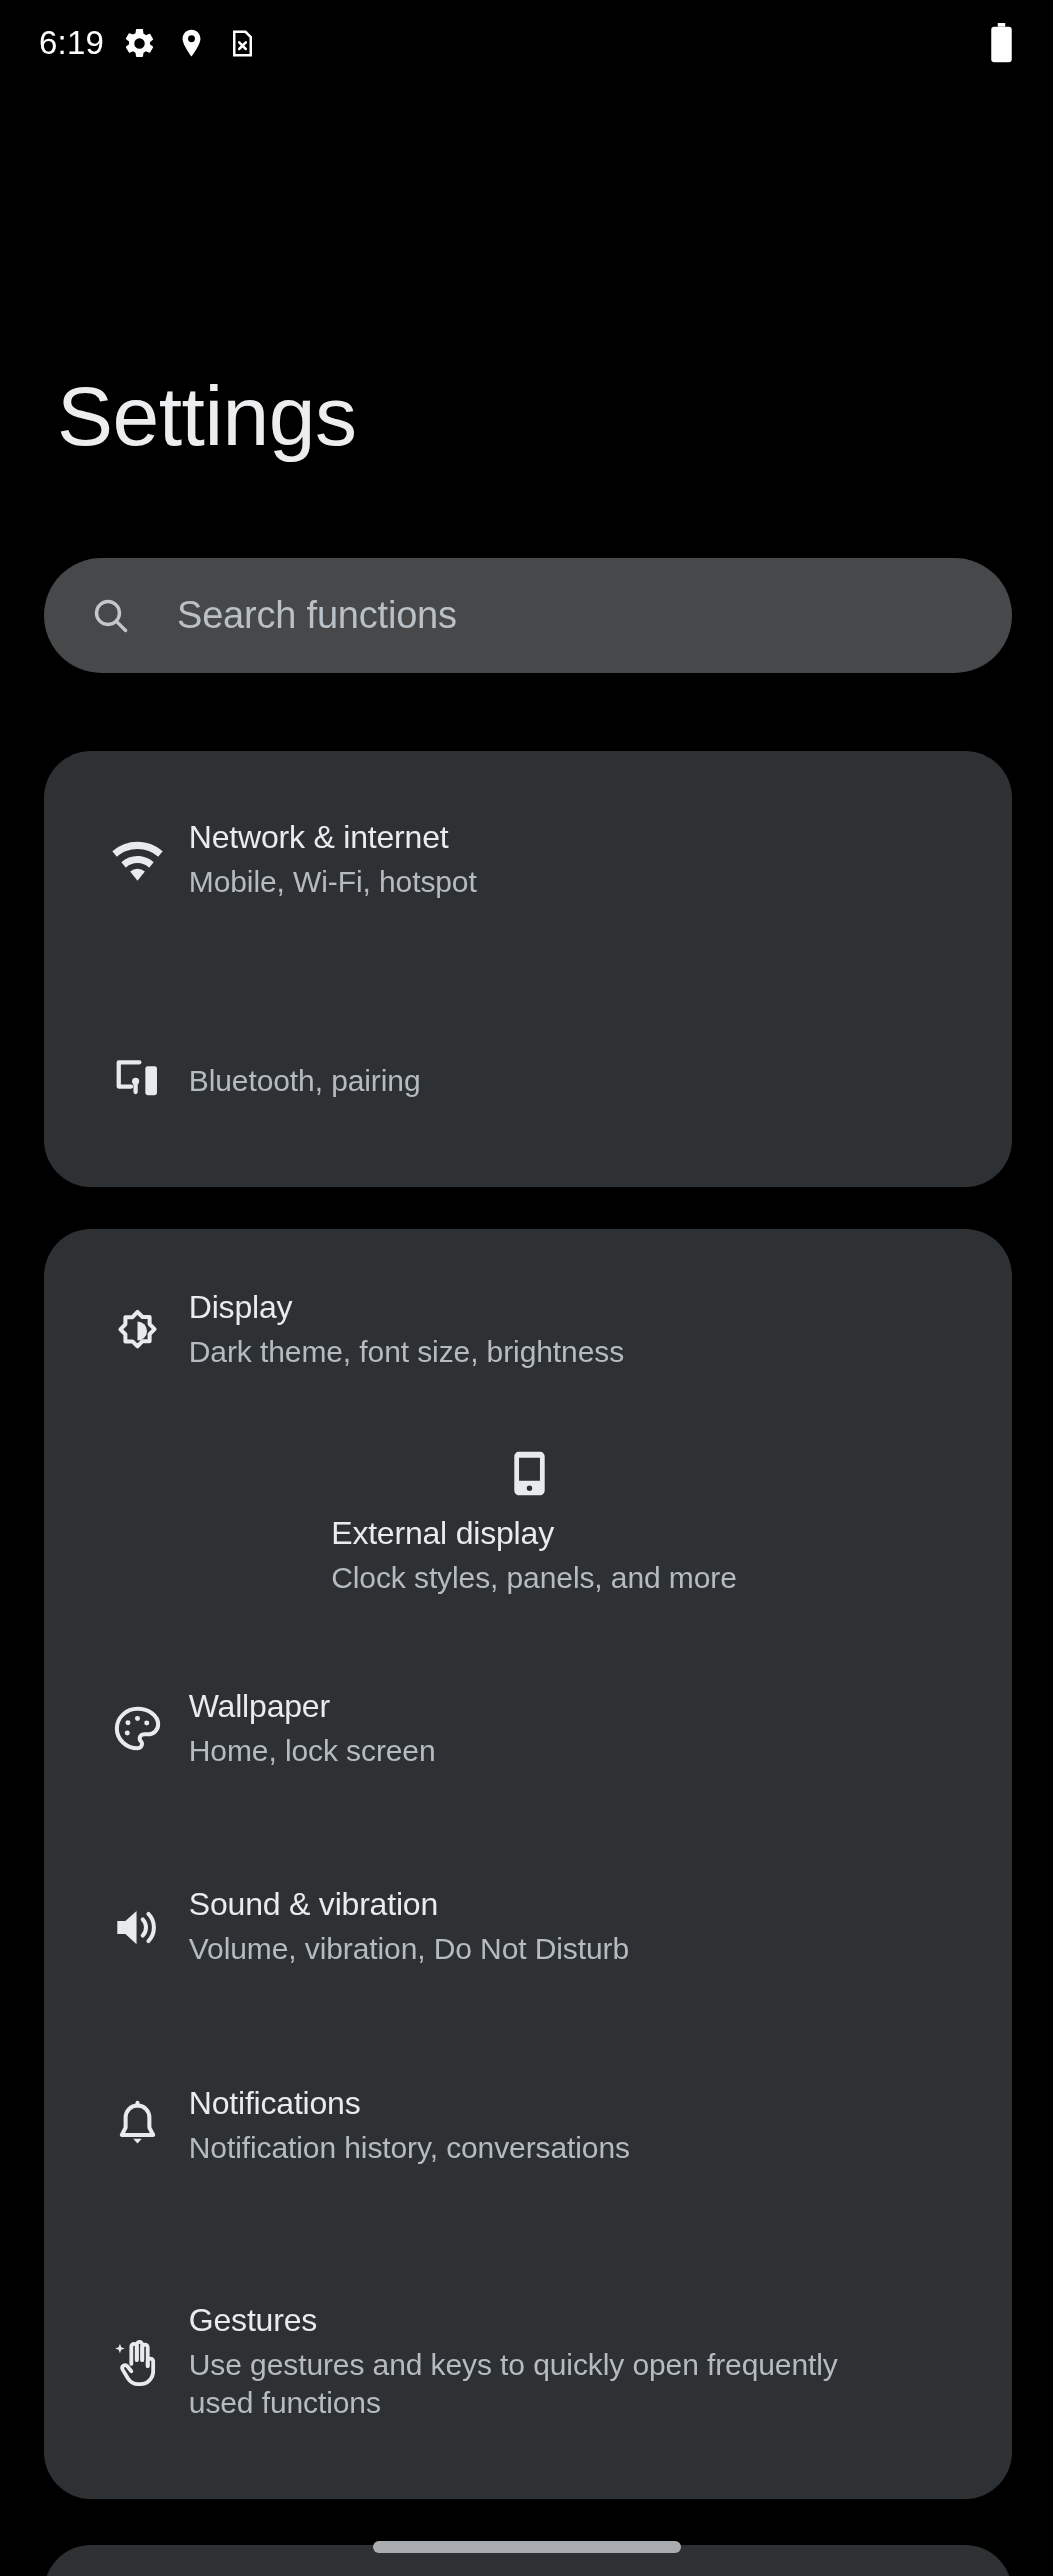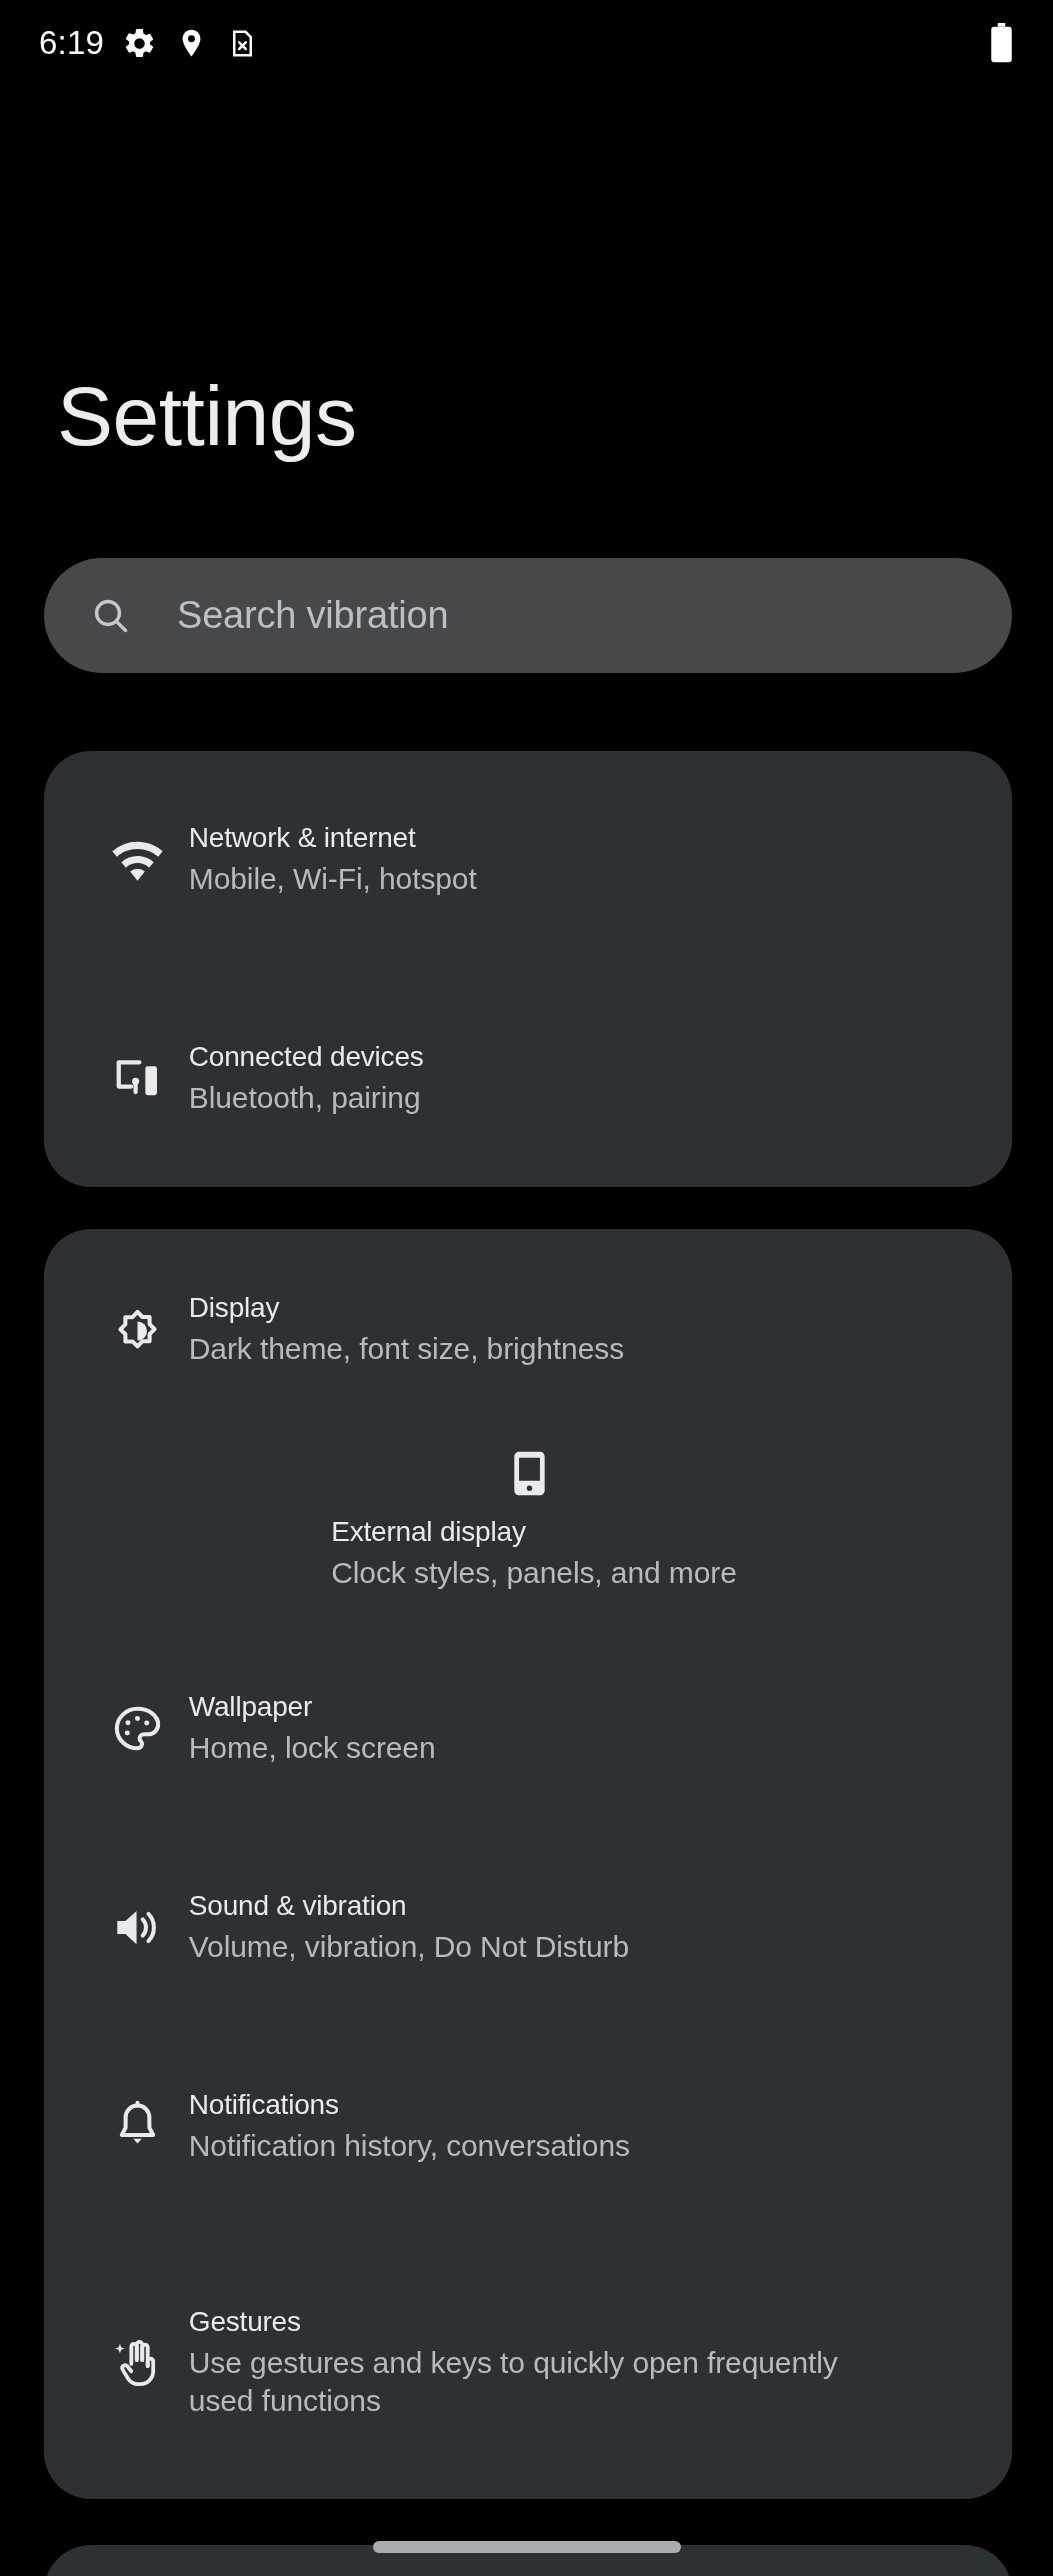--- a/index.html
+++ b/index.html
@@ -57,21 +57,21 @@
     padding:0 39px 0 51px;
     width:100%;
   }
   .row-icon {
     flex:0 0 84px; width:84px; height:84px;
     display:flex; align-items:center; justify-content:center;
     margin-right:9.8px;
   }
   .row-text { display:flex; flex-direction:column; justify-content:center; }
   .row-title {
-    font-size:28px; color:#E9EBEC; line-height:1.18; letter-spacing:-0.2px;
+    font-size:32px; color:#E9EBEC; line-height:1.18; letter-spacing:-0.2px;
     white-space:nowrap;
   }
   .row-sub {
     font-size:30px; color:#B5BBC0; line-height:1.28; margin-top:5.9px;
     letter-spacing:-0.1px;
   }
 
   
   .nav-pill {
     position:absolute; left:50%; transform:translateX(-50%);
@@ -116,21 +116,21 @@
 
   <h1 class="page-title">Settings</h1>
 
   <div class="searchbar">
     <span class="search-icon">
       <svg width="43" height="43" viewBox="0 0 24 24" fill="none" stroke="#C2C8CD" stroke-width="1.9">
         <circle cx="10.6" cy="10.6" r="6.4"></circle>
         <path d="M15.3 15.3 L20.4 20.4" stroke-linecap="round"></path>
       </svg>
     </span>
-    <span class="search-placeholder">Search vibration</span>
+    <span class="search-placeholder">Search functions</span>
   </div>
 
   <div class="card" id="card-0">
 
     <div class="row" style="height:218px;">
       <span class="row-icon">
         <svg width="57" height="57" viewBox="0 0 24 24" fill="#E8EAEC">
           <path d="M12 20.5l-3.1-3.9a4.9 4.9 0 0 1 6.2 0L12 20.5z"></path>
           <path d="M12 13.1c-1.9 0-3.6.7-4.9 1.9l-1.9-2.3A10.4 10.4 0 0 1 12 10.1c2.6 0 5 1 6.8 2.6l-1.9 2.3a7.3 7.3 0 0 0-4.9-1.9z"></path>
           <path d="M12 7.2c-3.3 0-6.4 1.2-8.7 3.2L1.4 8.1A16 16 0 0 1 12 4.1c4.1 0 7.8 1.5 10.6 4l-1.9 2.3A13.2 13.2 0 0 0 12 7.2z"></path>
@@ -145,21 +145,20 @@
     <div class="row" style="height:219px;">
       <span class="row-icon">
         <svg width="57" height="57" viewBox="0 0 24 24" fill="none" stroke="#E8EAEC" stroke-width="1.8">
           <path d="M12.8 5.2H4.1v10.2h5.2" stroke-linecap="round" stroke-linejoin="round"></path>
           <rect x="15.3" y="6.8" width="4.9" height="12.2" rx="1" fill="#E8EAEC" stroke="none"></rect>
           <circle cx="11.2" cy="13.2" r="1.5" fill="#E8EAEC" stroke="none"></circle>
           <path d="M11.2 14.4v3.3" stroke-linecap="round"></path>
         </svg>
       </span>
       <span class="row-text">
-        <span class="row-title">Connected devices</span>
         <span class="row-sub">Bluetooth, pairing</span>
       </span>
     </div>
   </div>
 
   <div class="card" id="card-1">
 
     <div class="row" style="height:202px;">
       <span class="row-icon">
         <svg width="57" height="57" viewBox="0 0 24 24" fill="none" stroke="#E8EAEC" stroke-width="1.7">

